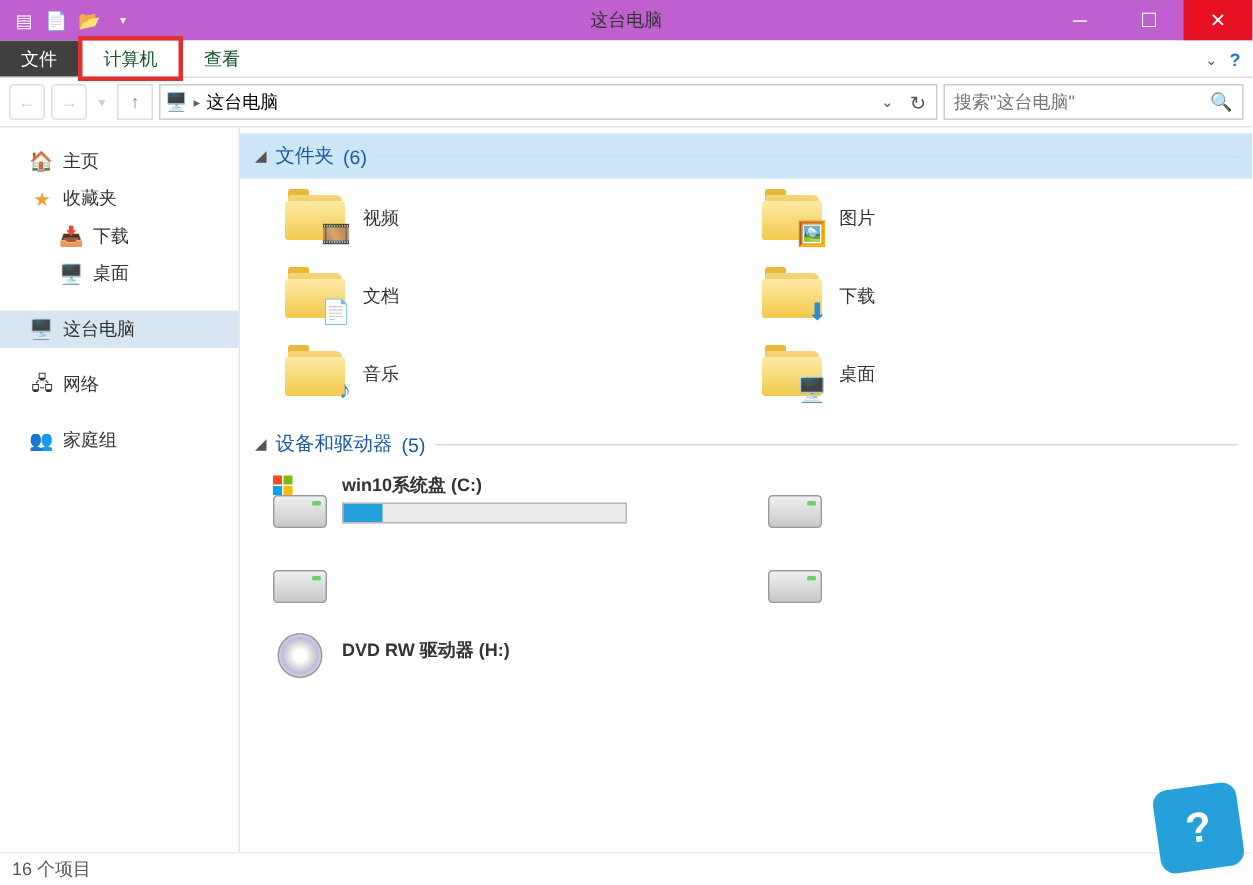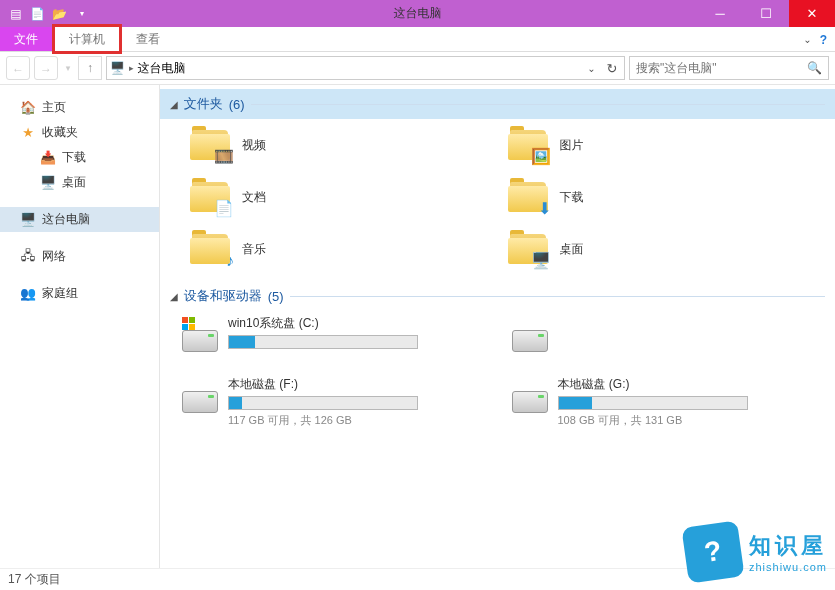--- a/index.html
+++ b/index.html
@@ -9,22 +9,22 @@
 .titlebar { height: 27px; background: #c060d0; display: flex; align-items: center; position: relative; }
 .qat { display: flex; align-items: center; gap: 2px; padding-left: 6px; }
 .qat-item { width: 20px; height: 20px; display: flex; align-items: center; justify-content: center; color: #fff; font-size: 12px; }
 .title { position: absolute; left: 50%; transform: translateX(-50%); color: #333; font-size: 12px; }
 .winbtns { position: absolute; right: 0; top: 0; display: flex; height: 27px; }
 .winbtn { width: 46px; display: flex; align-items: center; justify-content: center; color: #fff; font-size: 13px; }
 .winbtn.close { background: #e81123; }
 
 
 .ribbon { height: 25px; background: #fff; display: flex; align-items: stretch; border-bottom: 1px solid #ddd; position: relative; }
-.tab { padding: 0 14px; display: flex; align-items: center; font-size: 12px; color: #737373; cursor: pointer; }
-.tab.file { background: #d946ef; color: #fff; }
+.tab { padding: 0 14px; display: flex; align-items: center; font-size: 12px; color: #14532d; cursor: pointer; }
+.tab.file { background: #404040; color: #fff; }
 .tab.highlighted { border: 3px solid #e03030; margin: -3px 0; z-index: 5; }
 .ribbon-help { position: absolute; right: 8px; top: 0; height: 25px; display: flex; align-items: center; gap: 8px; color: #555; font-size: 12px; }
 
 
 .navbar { height: 33px; display: flex; align-items: center; gap: 4px; padding: 0 6px; border-bottom: 1px solid #e5e5e5; }
 .navbtn { width: 24px; height: 24px; border: 1px solid #ddd; border-radius: 3px; display: flex; align-items: center; justify-content: center; color: #888; font-size: 12px; }
 .navbtn.disabled { color: #ccc; }
 .navbtn.up { border-radius: 0; }
 .addressbar { flex: 1; height: 24px; border: 1px solid #ccc; display: flex; align-items: center; }
 .addr-icon { width: 22px; height: 22px; display: flex; align-items: center; justify-content: center; font-size: 12px; }
@@ -53,21 +53,21 @@
 
 .folders-grid { display: grid; grid-template-columns: 1fr 1fr; gap: 8px 20px; padding: 4px 30px 10px 30px; }
 .folder-item { display: flex; align-items: center; gap: 10px; height: 44px; }
 .folder-icon { width: 42px; height: 38px; position: relative; }
 .folder-icon .back { position: absolute; left: 2px; top: 4px; width: 36px; height: 28px; background: linear-gradient(#f5d57a, #e8b838); border-radius: 2px 4px 2px 2px; }
 .folder-icon .tab2 { position: absolute; left: 2px; top: 0; width: 14px; height: 6px; background: #e8b838; border-radius: 2px 2px 0 0; }
 .folder-icon .front { position: absolute; left: 0; top: 8px; width: 40px; height: 26px; background: linear-gradient(#ffeaa6, #f2c94c); border-radius: 2px; }
 .folder-icon .overlay { position: absolute; right: -2px; bottom: -2px; font-size: 16px; }
 .folder-label { font-size: 12px; color: #333; }
 
-.drives-grid { display: grid; grid-template-columns: 1fr 1fr; gap: 21px 24px; padding: 4px 20px 10px 20px; }
+.drives-grid { display: grid; grid-template-columns: 1fr 1fr; gap: 10px 24px; padding: 4px 20px 10px 20px; font-weight: bold; }
 .drive-item { display: flex; align-items: flex-start; gap: 8px; }
 .drive-icon { width: 40px; height: 40px; display: flex; align-items: center; justify-content: center; position: relative; }
 .drive-icon .disk { width: 36px; height: 22px; background: linear-gradient(#f0f0f0, #c8c8c8); border: 1px solid #999; border-radius: 3px; position: relative; top: 6px; }
 .drive-icon .disk::after { content: ""; position: absolute; right: 3px; top: 3px; width: 6px; height: 3px; background: #6ad46a; border-radius: 1px; }
 .drive-icon .oslogo { position: absolute; left: 2px; top: 2px; width: 14px; height: 14px; }
 .drive-icon .oslogo span { position: absolute; width: 6px; height: 6px; }
 .drive-icon .oslogo .a { background:#f25022; left:0; top:0; }
 .drive-icon .oslogo .b { background:#7fba00; left:7px; top:0; }
 .drive-icon .oslogo .c { background:#00a4ef; left:0; top:7px; }
 .drive-icon .oslogo .d { background:#ffb900; left:7px; top:7px; }
@@ -262,47 +262,37 @@
       </div>
       <div class="drive-item">
         <div class="drive-icon">
             <div class="disk"></div>
           </div>
       </div>
       <div class="drive-item">
         <div class="drive-icon">
             <div class="disk"></div>
           </div>
+      </div>
+      <div class="drive-item">
+        <div class="drive-icon">
+            <div class="disk"></div>
+          </div>
+      </div>
+      <div class="drive-item">
+        <div class="drive-icon dvd">
+            <div class="disk"></div>
+          </div>
         <div class="drive-info">
-          <div class="drive-name">本地磁盘 (F:)</div>
-          <div class="drive-bar">
-              <div class="drive-bar-fill" style="width:7%"></div>
-            </div>
-          <div class="drive-free">117 GB 可用，共 126 GB</div>
+          <div class="drive-name" style="margin-top:10px;">DVD RW 驱动器 (H:)</div>
         </div>
       </div>
-      <div class="drive-item">
-        <div class="drive-icon">
-            <div class="disk"></div>
-          </div>
-        <div class="drive-info">
-          <div class="drive-name">本地磁盘 (G:)</div>
-          <div class="drive-bar">
-              <div class="drive-bar-fill" style="width:18%"></div>
-            </div>
-          <div class="drive-free">108 GB 可用，共 131 GB</div>
-        </div>
-      </div>
     </div>
   </div>
 </div>
 
 <div class="statusbar">
-  <span>17 个项目</span>
+  <span>16 个项目</span>
 </div>
 
 <div class="watermark">
   <div class="badge">?</div>
-  <div class="txt">
-    <div class="big">知识屋</div>
-    <div class="small">zhishiwu.com</div>
-  </div>
 </div>
 
 </body></html>

